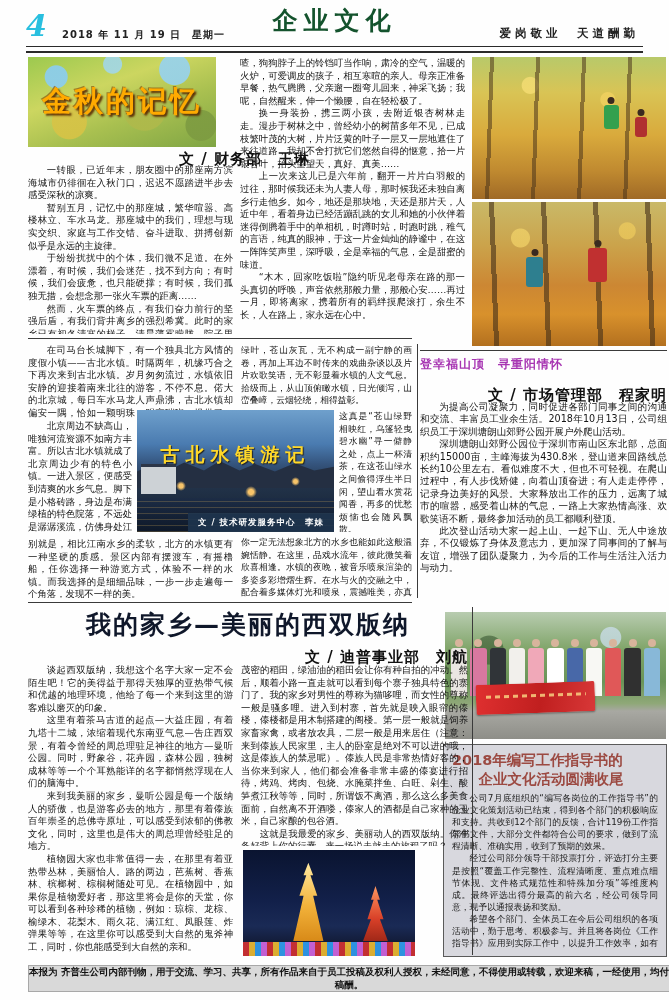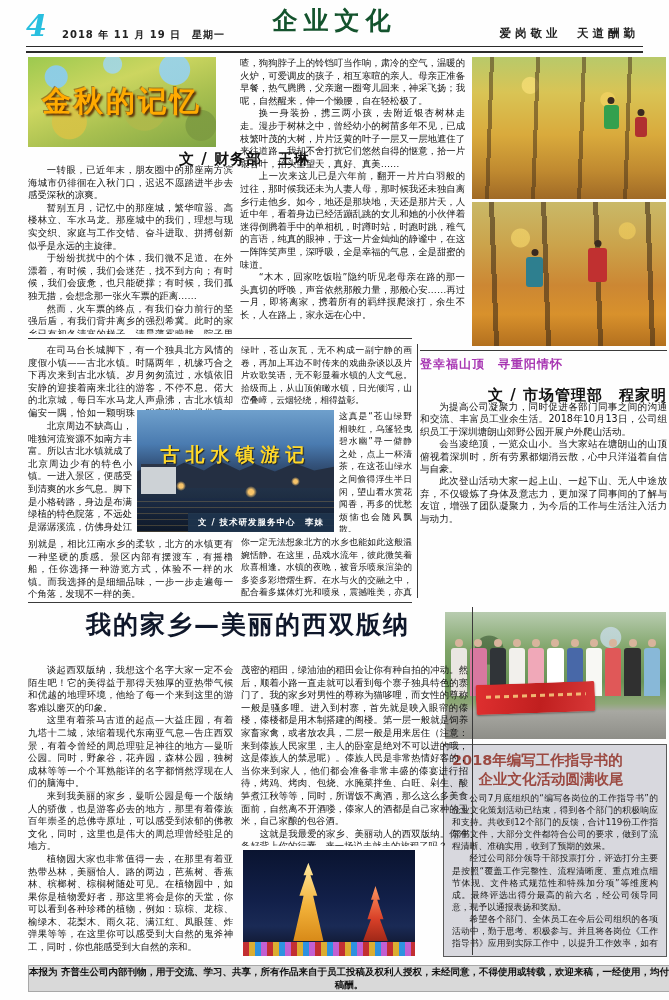--- a/index.html
+++ b/index.html
@@ -163,21 +163,21 @@
     <div class="glow" style="left:78%;top:55%;width:9px;height:9px;"></div>
     <div class="water"></div>
     <div class="gubei-title">古北水镇游记</div>
     <div class="caption-bar">文 / 技术研发服务中心　李妹</div>
   </div>
 
   <div class="abs head-purple" style="left:420px;top:356px;width:248px;">登幸福山顶　寻重阳情怀</div>
   <div class="abs byline" style="left:420px;top:386px;width:247px;">文 / 市场管理部　程家明</div>
   <div class="abs body" style="left:420px;top:401px;width:247px;height:208px;font-size:9.6px;line-height:12.4px;">
       <p class="para">为提高公司凝聚力，同时促进各部门同事之间的沟通和交流、丰富员工业余生活。2018年10月13日，公司组织员工于深圳塘朗山郊野公园开展户外爬山活动。</p>
-      <p class="para">会当凌绝顶，一览众山小。当大家站在塘朗山的山顶俯视着深圳时，所有劳累都烟消云散，心中只洋溢着自信与自豪。</p>
+      <p class="para">深圳塘朗山郊野公园位于深圳市南山区东北部，总面积约15000亩，主峰海拔为430.8米，登山道来回路线总长约10公里左右。看似难度不大，但也不可轻视。在爬山过程中，有人步伐矫健，向着山顶奋进；有人走走停停，记录身边美好的风景。大家释放出工作的压力，远离了城市的喧嚣，感受着山林的气息，一路上大家热情高涨、欢歌笑语不断，最终参加活动的员工都顺利登顶。</p>
       <p class="para">此次登山活动大家一起上山、一起下山、无人中途放弃，不仅锻炼了身体及意志力，更加深了同事间的了解与友谊，增强了团队凝聚力，为今后的工作与生活注入活力与动力。</p>
     </div>
 
   <div class="abs ph grove" style="left:445px;top:612px;width:221px;height:127px;">
     <div class="crowd">
       <div class="pp" style="background:#eae6e2;"></div>
       <div class="pp" style="background:#d878a0;"></div>
       <div class="pp" style="background:#303438;"></div>
       <div class="pp" style="background:#f2f0ec;"></div>
       <div class="pp" style="background:#f0a8b8;"></div>
@@ -197,20 +197,21 @@
     <div class="boxbody" style="height:158px;margin-top:3px;">
         <p class="para">公司7月底组织的“编写各岗位的工作指导书”的企业文化策划活动已结束，得到各个部门的积极响应和支持。共收到12个部门的反馈，合计119份工作指导书文件，大部分文件都符合公司的要求，做到了流程清晰、准确实用，收到了预期的效果。</p>
         <p class="para">经过公司部分领导干部投票打分，评选打分主要是按照“覆盖工作完整性、流程清晰度、重点难点细节体现、文件格式规范性和特殊加分项”等维度构成。最终评选出得分最高的前六名，经公司领导同意，现予以通报表扬和奖励。</p>
         <p class="para">希望各个部门、全体员工在今后公司组织的各项活动中，勤于思考、积极参与。并且将各岗位《工作指导书》应用到实际工作中，以提升工作效率，如有流程变更，需及时更新，作为部门内的共享资料予以传承。</p>
       </div>
   </div>
 
   <div class="abs hrule" style="left:28px;top:602px;width:384px;"></div>
   <div class="abs vrule" style="left:472px;top:607px;height:348px;"></div>
   <div class="abs head-orange" style="left:28px;top:608px;width:440px;">我的家乡—美丽的西双版纳</div>
+  <div class="abs byline" style="left:250px;top:648px;width:218px;">文 / 迪普事业部　刘航</div>
   <div class="abs body" style="left:28px;top:664px;width:205px;height:291px;">
       <p class="para">谈起西双版纳，我想这个名字大家一定不会陌生吧！它的美得益于那得天独厚的亚热带气候和优越的地理环境，他给了每一个来到这里的游客难以磨灭的印象。</p>
       <p class="para">这里有着茶马古道的起点—大益庄园，有着九塔十二城，浓缩着现代东南亚气息—告庄西双景，有着令曾经的周总理驻足神往的地方—曼听公园。同时，野象谷，花卉园，森林公园，独树成林等等一个个耳熟能详的名字都悄然浮现在人们的脑海中。</p>
       <p class="para">来到我美丽的家乡，曼听公园是每一个版纳人的骄傲，也是游客必去的地方，那里有着傣族百年崇圣的总佛寺原址，可以感受到浓郁的佛教文化，同时，这里也是伟大的周总理曾经驻足的地方。</p>
       <p class="para">植物园大家也非常值得一去，在那里有着亚热带丛林，美丽怡人。路的两边，芭蕉树、香蕉林、槟榔树、棕榈树随处可见。在植物园中，如果你是植物爱好者，那这里将会是你的天堂，你可以看到各种珍稀的植物，例如：琼棕、龙棕、榆绿木、花梨木、雨久花、满江红、凤眼莲、炸弹果等等，在这里你可以感受到大自然的鬼斧神工，同时，你也能感受到大自然的亲和。</p>
       <p class="para">来到我的家乡，自然不能少了感受这里的民宿、民风以及民食了，傣楼是我的家乡的标志性建筑，当你进入任何一个村寨的时候，首先映入眼帘的就是道路两旁</p>
     </div>
   <div class="abs body" style="left:241px;top:664px;width:227px;height:182px;">
     <p class="lead">茂密的稻田，绿油油的稻田会让你有种自拍的冲动。然后，顺着小路一直走就可以看到每个寨子独具特色的寨门了。我的家乡对男性的尊称为猫哆哩，而女性的尊称一般是骚多哩。进入到村寨，首先就是映入眼帘的傣楼，傣楼都是用木制搭建的阁楼。第一层一般就是饲养家畜家禽，或者放农具，二层一般是用来居住（注意：来到傣族人民家里，主人的卧室是绝对不可以进的哦，这是傣族人的禁忌呢）。傣族人民是非常热情好客的，当你来到家人，他们都会准备非常丰盛的傣宴进行招待，烤鸡、烤肉、包烧、水腌菜拌鱼、白旺、剁生、酸笋煮江秋等等，同时，所谓饭不离酒，那么这么多美食面前，自然离不开酒喽，傣家人的酒都是自己家种的玉米，自己家酿的包谷酒。</p>
     <span><p class="para">这就是我最爱的家乡、美丽动人的西双版纳。你准备好背上你的行囊，来一场说走就走的旅程了吗？</p></span>

